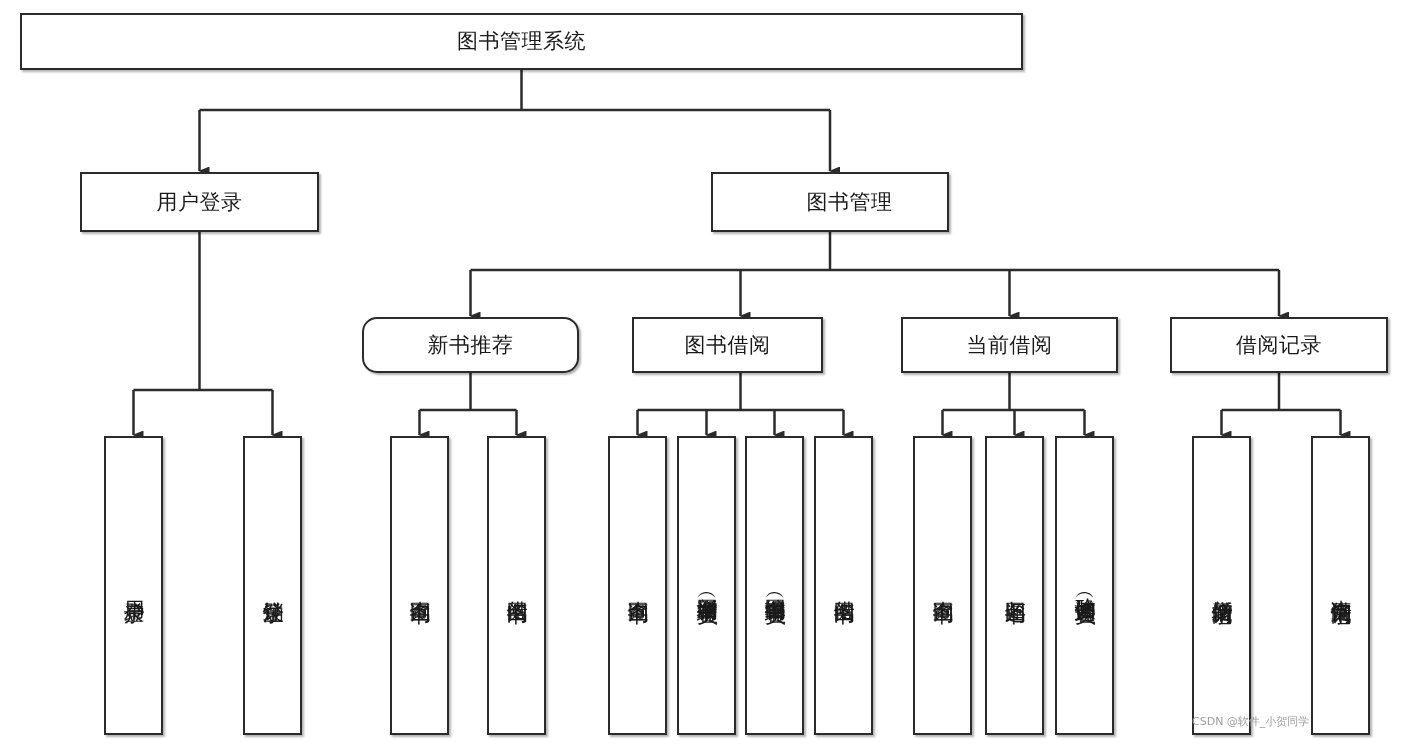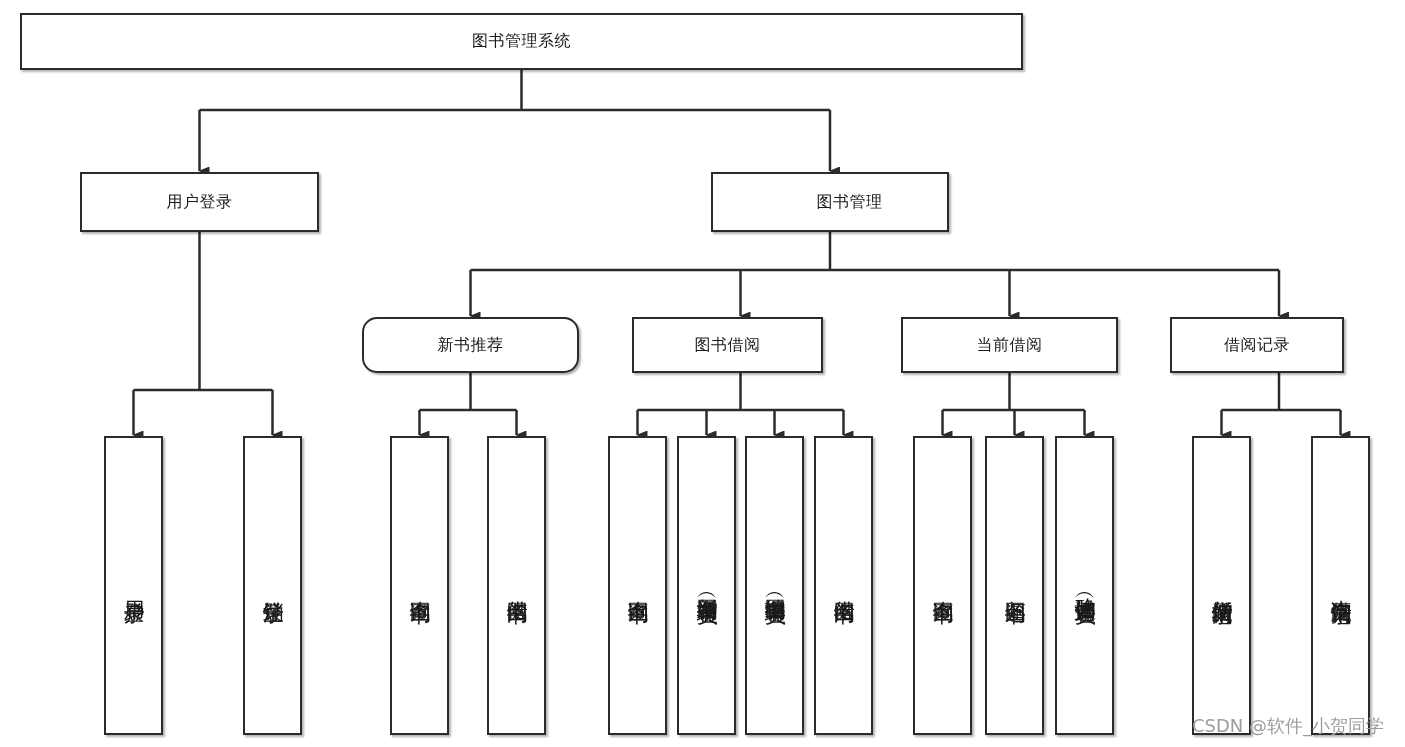--- a/index.html
+++ b/index.html
@@ -32,39 +32,39 @@
     background: #ffffff;
     border: 2px solid #2b2b2b;
     display: flex;
     align-items: center;
     justify-content: center;
     box-shadow: 2px 2px 2px rgba(0,0,0,0.30);
     z-index: 2;
   }
   .node .label {
     color: #1a1a1a;
-    font-size: 16px;
+    font-size: 21px;
     line-height: 1.18;
     letter-spacing: 0.5px;
     white-space: nowrap;
     text-align: center;
   }
   .node.vertical .label {
     writing-mode: vertical-rl;
     text-orientation: upright;
     font-size: 21px;
     line-height: 1.12;
     letter-spacing: 1px;
     white-space: nowrap;
   }
   .watermark {
     position: absolute;
     left: 1192px;
     top: 714px;
-    font-size: 18px;
+    font-size: 11px;
     color: #9d9d9d;
     white-space: nowrap;
     z-index: 5;
     font-family: "DejaVu Sans", "Liberation Sans", sans-serif;
   }
 </style>
 </head>
 <body>
 
 <div id="diagram-root">
@@ -125,21 +125,21 @@
 
   <div class="node" style="left: 362px; top: 317px; width: 217px; height: 56px; border-radius: 15px;">
     <span class="label">新书推荐</span>
   </div>
   <div class="node" style="left: 632px; top: 317px; width: 191px; height: 56px;">
     <span class="label">图书借阅</span>
   </div>
   <div class="node" style="left: 901px; top: 317px; width: 217px; height: 56px;">
     <span class="label">当前借阅</span>
   </div>
-  <div class="node" style="left: 1170px; top: 317px; width: 174px; height: 56px;">
+  <div class="node" style="left: 1170px; top: 317px; width: 218px; height: 56px;">
     <span class="label">借阅记录</span>
   </div>
 
   <div class="node vertical" style="left: 104px; top: 436px; width: 59px; height: 299px;">
     <span class="label">用户登录</span>
   </div>
   <div class="node vertical" style="left: 243px; top: 436px; width: 59px; height: 299px;">
     <span class="label">注销登录</span>
   </div>
 

